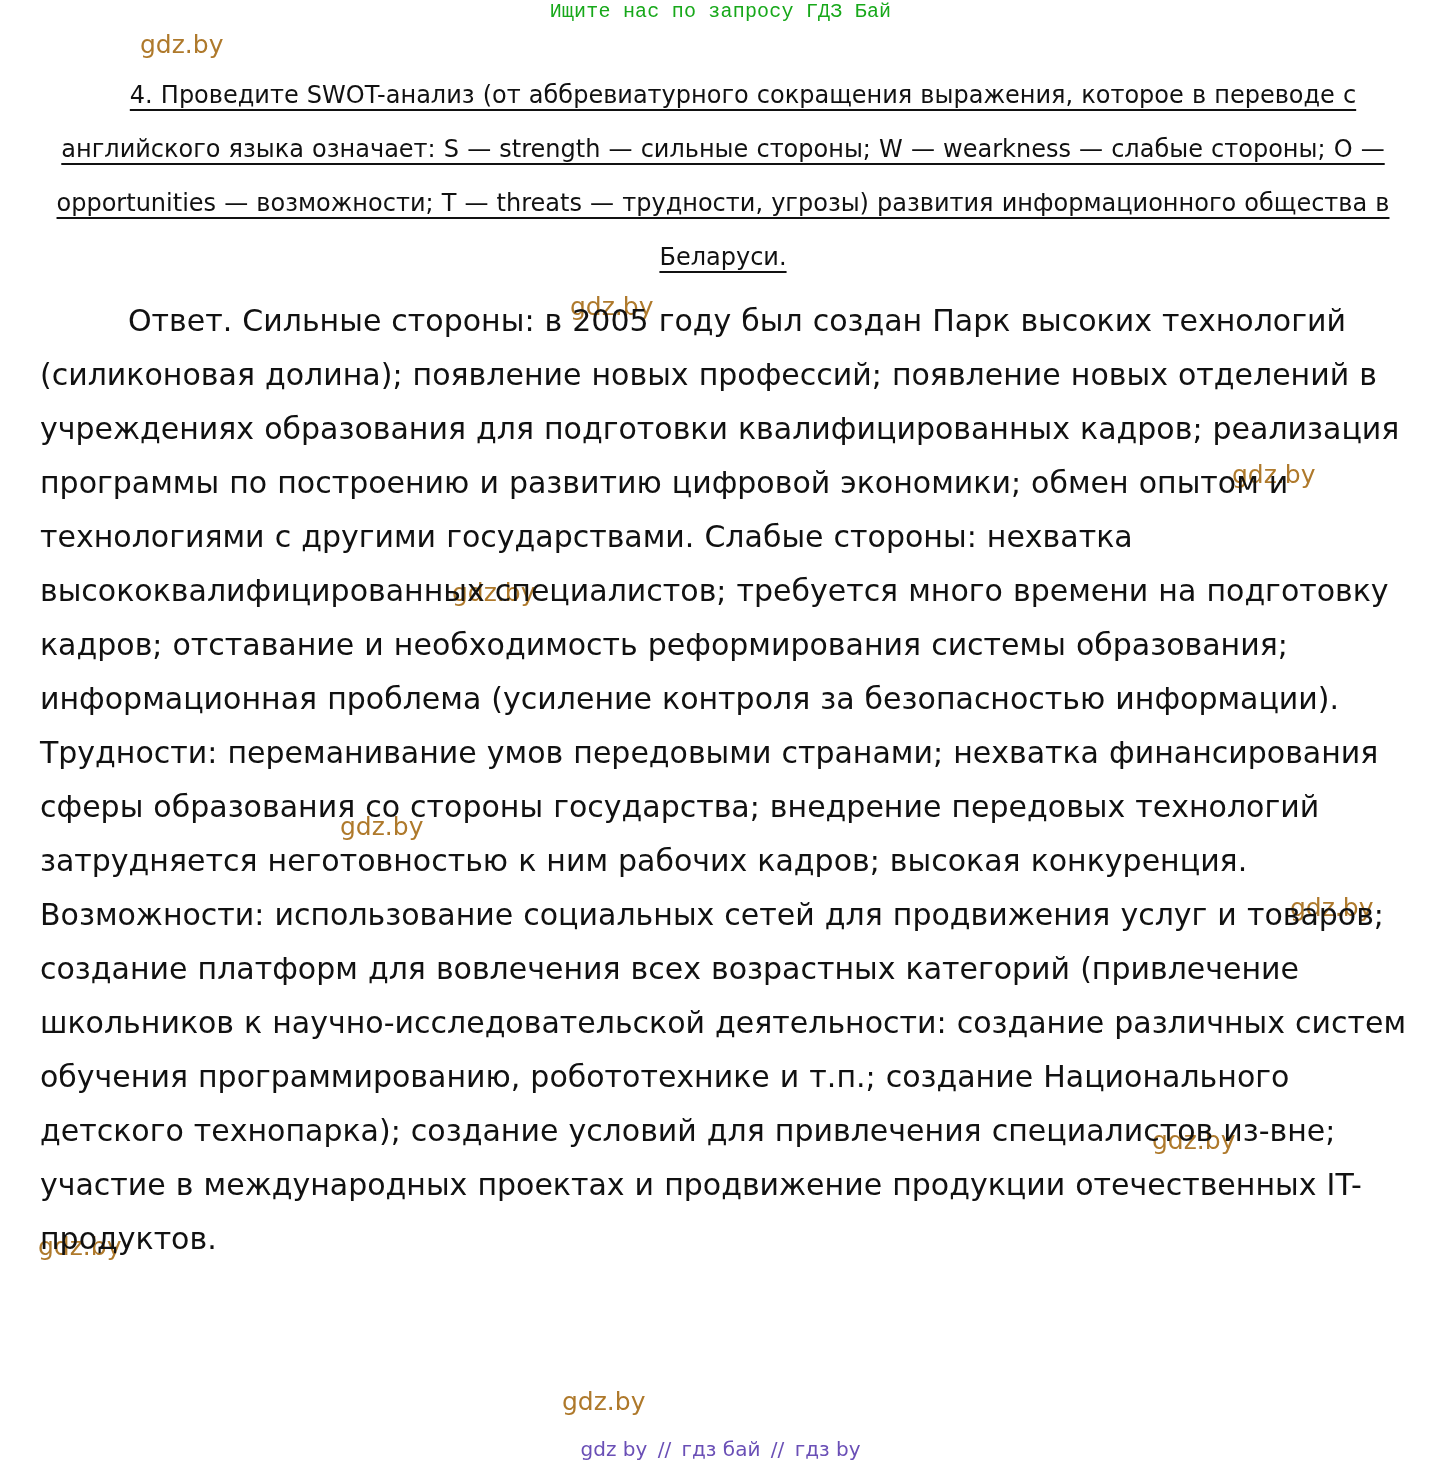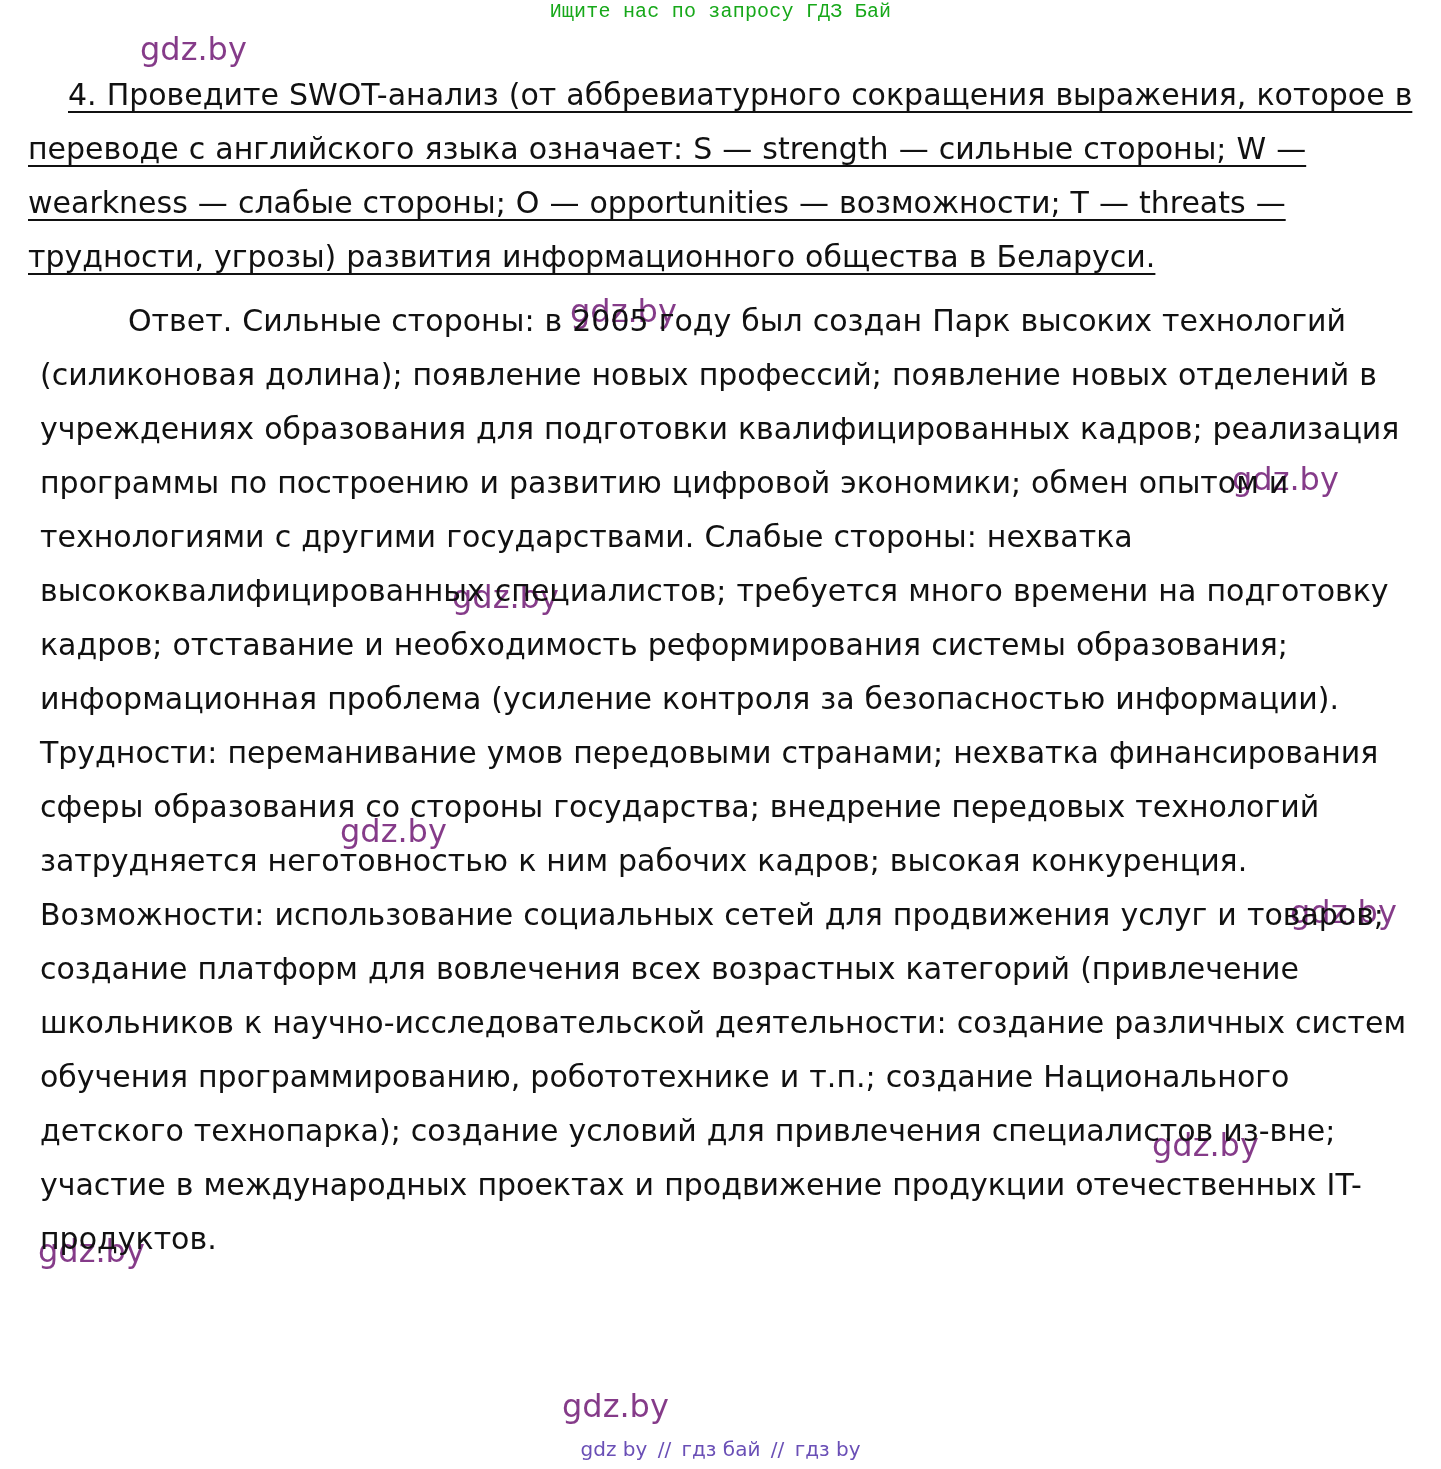--- a/index.html
+++ b/index.html
@@ -32,46 +32,47 @@
     text-align: center;
     font-size: 20px;
     color: #17a81a;
     font-family: Liberation Mono, monospace;
     letter-spacing: 0.2px;
   }
 
   
   .wm {
     position: absolute;
-    color: #701a75;
+    color: #a16207;
     font-family: "DejaVu Sans", sans-serif;
-    font-size: 32px;
+    font-size: 25px;
     opacity: 0.85;
     white-space: nowrap;
     pointer-events: none;
   }
 
   
   .content {
     position: absolute;
     top: 68px;
     left: 28px;
     width: 1390px;
   }
 
   .question {
-    font-size: 30px;
+    font-size: 24px;
     line-height: 54px;
     text-decoration: underline;
     text-underline-offset: 6px;
     text-decoration-thickness: 1.5px;
     text-indent: 40px;
     margin: 0 0 0 0;
     color: #111;
     word-spacing: 0.5px;
+    text-align: center;
   }
 
   .answer {
     font-size: 30px;
     line-height: 54px;
     text-indent: 88px;
     margin: 10px 0 0 12px;
     color: #111;
     word-spacing: 0.5px;
   }

